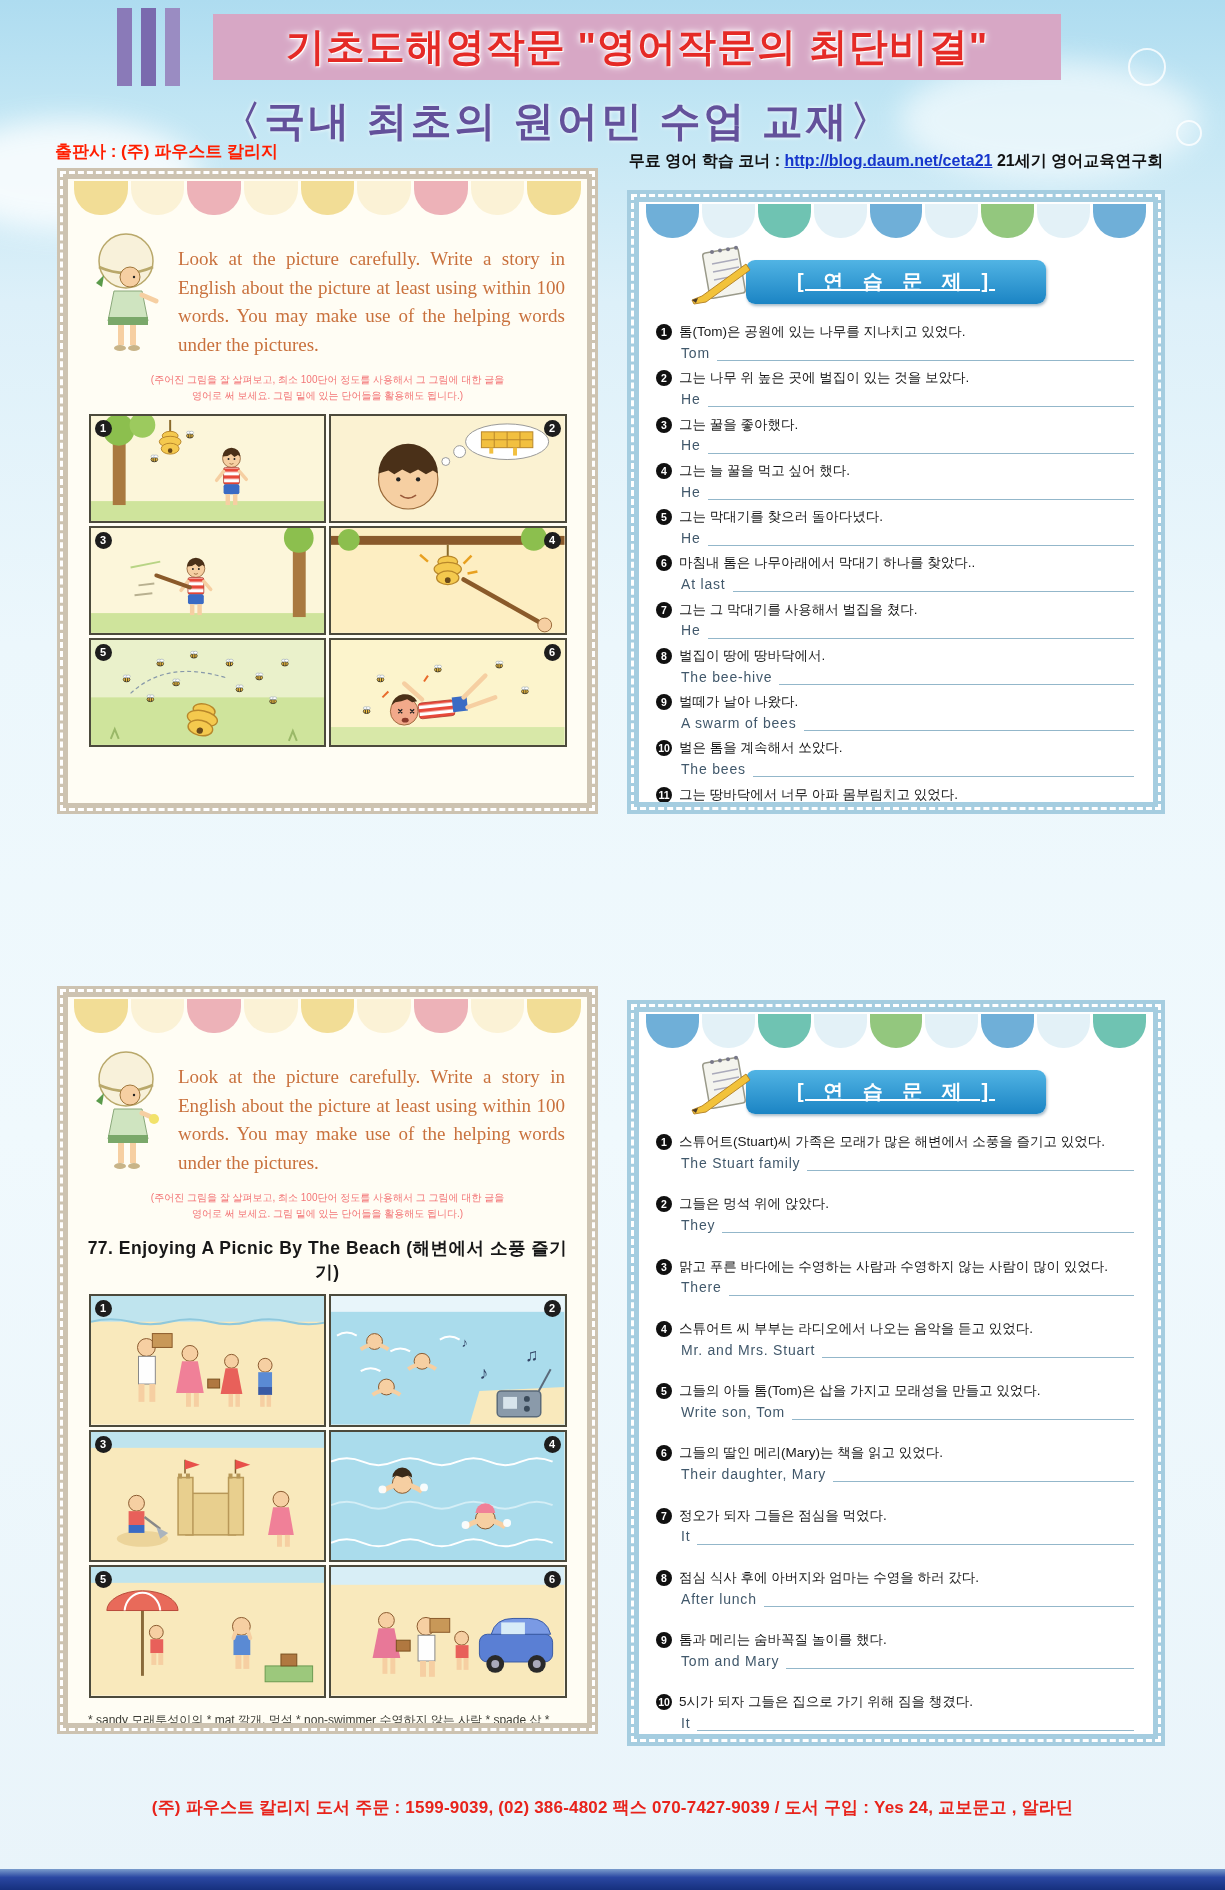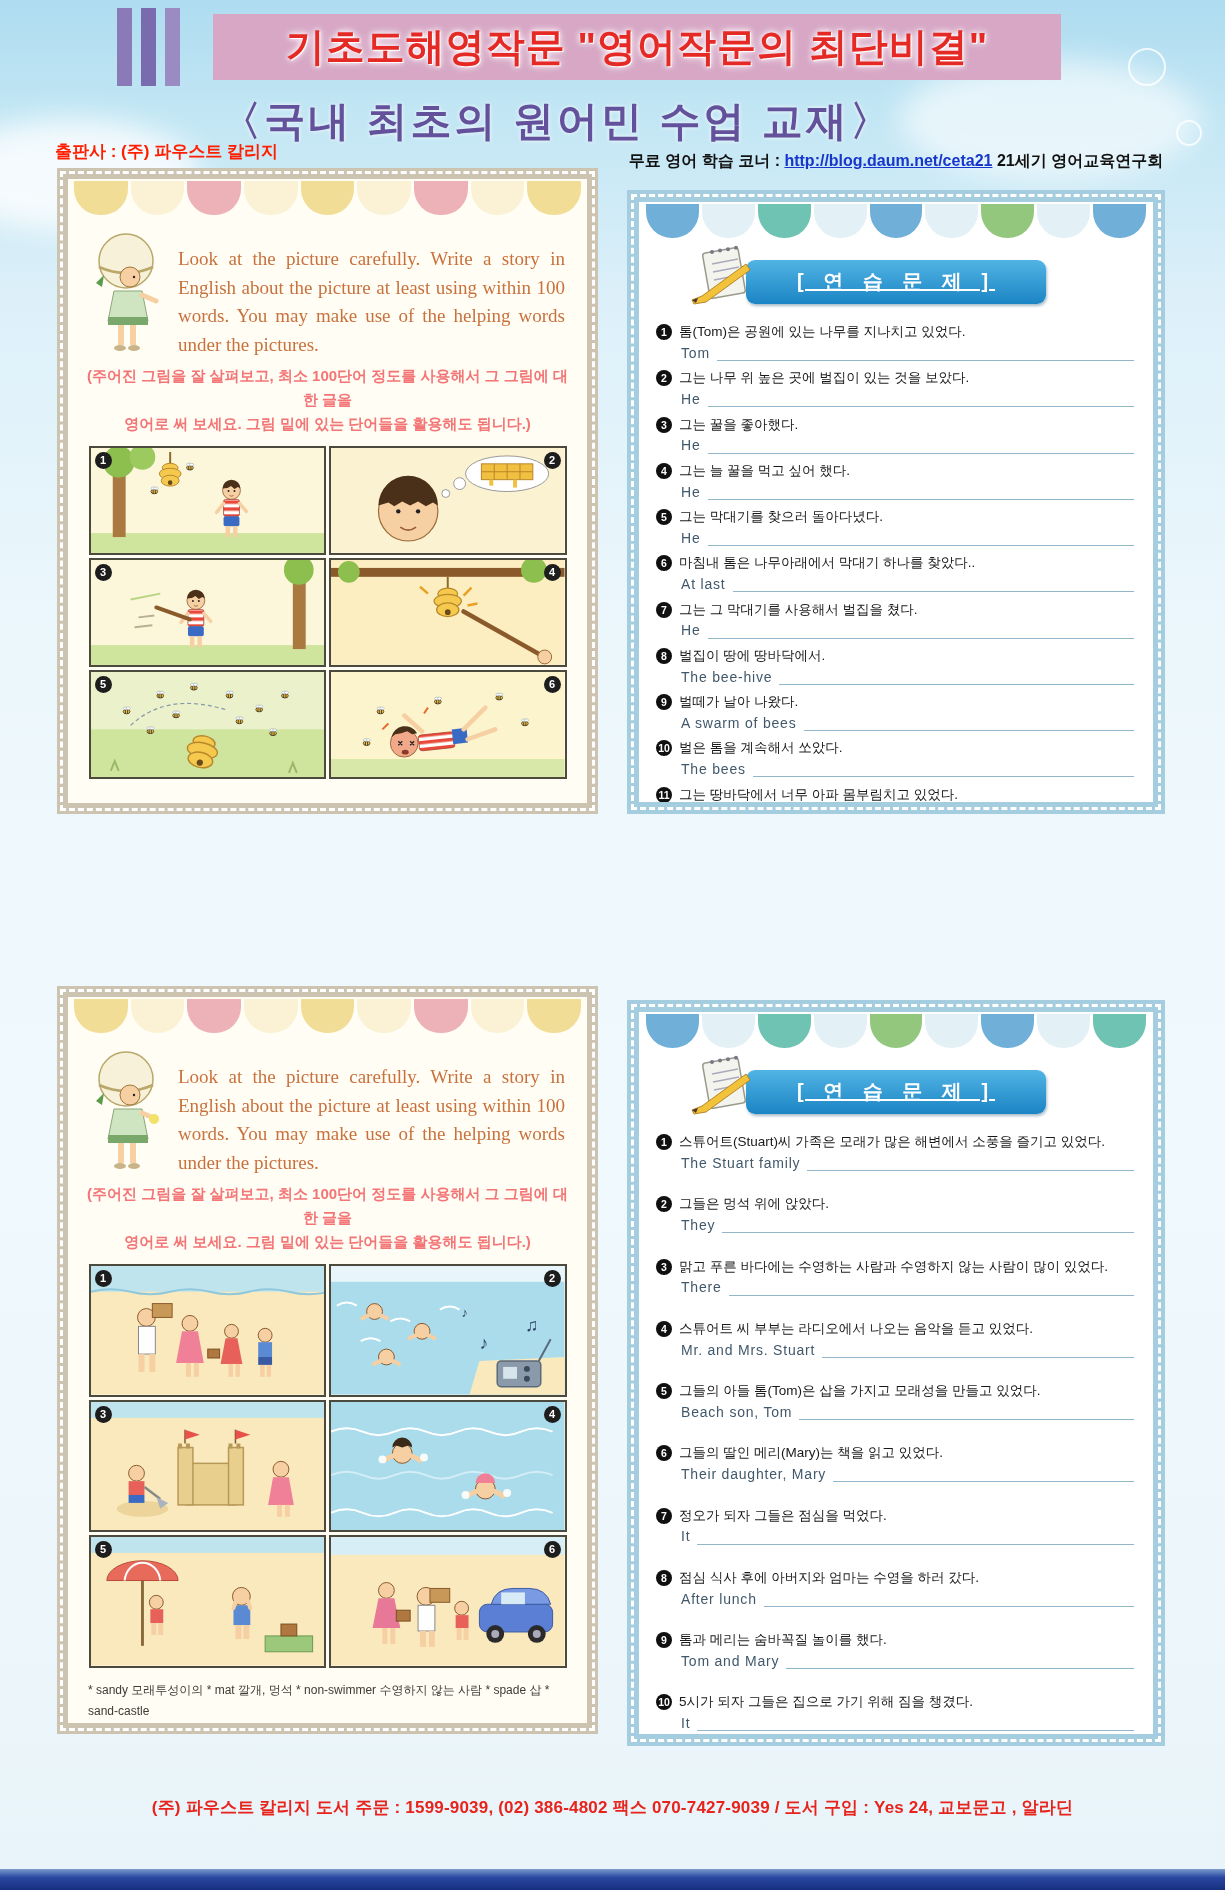--- a/index.html
+++ b/index.html
@@ -39,21 +39,21 @@
   .awning{display:flex;height:34px;gap:3px;margin:0 -10px 6px -10px;}
   .awning div{flex:1;border-radius:0 0 26px 26px;}
   .awn-y{background:#f2dd96;} .awn-c{background:#fbf2d6;} .awn-p{background:#edb2b8;}
   .awn-b{background:#6fafd8;} .awn-w{background:#e3f1f7;} .awn-t{background:#6fc3b2;} .awn-g{background:#93c77e;}
   .instr-row{display:flex;margin-top:14px;}
   .girl{flex:none;width:86px;}
   .instr-en{
     flex:1;margin:16px 6px 0 8px;font-family:"Liberation Serif","DejaVu Serif",serif;
     font-size:19px;line-height:1.5;color:#c9713d;text-align:justify;
   }
-  .instr-ko{margin-top:5px;text-align:center;font-size:15px;font-weight:bold;color:#f37576;line-height:1.6;}
+  .instr-ko{margin-top:13px;text-align:center;font-size:10px;font-weight:normal;color:#f37576;line-height:1.6;}
   .ws-title{margin-top:14px;text-align:center;font-size:17.5px;font-weight:bold;color:#171717;letter-spacing:.5px;}
   .comic{margin:10px auto 0 auto;display:grid;grid-template-columns:1fr 1fr;gap:3px;background:#fffdf4;width:478px;}
   .cell{position:relative;border:2px solid #4c4a3c;line-height:0;}
   .cell svg{width:100%;height:100%;}
   .badge{
     position:absolute;width:17px;height:17px;border-radius:50%;background:#1d1d1d;color:#fff;
     font-size:11px;line-height:17px;text-align:center;font-weight:bold;
   }
   .n-tl{left:4px;top:4px;} .n-tr{right:4px;top:4px;}
   .vocab{margin:12px 4px 0 4px;font-size:12px;color:#3c3c34;line-height:1.8;}
@@ -463,20 +463,21 @@
       <rect x="46" y="96" width="6" height="20" fill="#f6cfa2"></rect>
       <ellipse cx="36" cy="119" rx="6" ry="3" fill="#c8b488"></ellipse>
       <ellipse cx="50" cy="119" rx="6" ry="3" fill="#c8b488"></ellipse>
     </svg>
     <div class="instr-en">Look at the picture carefully. Write a story in English about the picture at least using within 100 words. You may make use of the helping words under the pictures.</div>
   </div>
   <div class="instr-ko">
     <div>(주어진 그림을 잘 살펴보고, 최소 100단어 정도를 사용해서 그 그림에 대한 글을</div>
     <div>영어로 써 보세요. 그림 밑에 있는 단어들을 활용해도 됩니다.)</div>
   </div>
+  <div class="ws-title">77. Enjoying A Picnic By The Beach (해변에서 소풍 즐기기)</div>
   <div class="comic">
     <div class="cell">
       <svg viewBox="0 0 236 130">
         <rect width="236" height="130" fill="#f9e9bc"></rect>
         <rect width="236" height="26" fill="#bfe4ee"></rect>
         <path d="M0 26 q20 -5 40 0 t40 0 t40 0 t40 0 t40 0 t40 0" stroke="#8fc8dc" stroke-width="2" fill="none"></path>
         <circle cx="56" cy="52" r="9" fill="#f6cfa2" stroke="#8a5a30"></circle>
         <rect x="48" y="61" width="17" height="28" fill="#fefefe" stroke="#888"></rect>
         <rect x="62" y="38" width="20" height="14" fill="#c89858" stroke="#8a5a2a"></rect>
         <rect x="48" y="89" width="6" height="18" fill="#f6cfa2"></rect>
@@ -694,21 +695,21 @@
             <span>Mr. and Mrs. Stuart</span>
             <span class="blank"></span>
           </div>
     </div>
     <div class="ex-item roomy">
       <div class="ex-ko">
             <span class="num">5</span>
             <span>그들의 아들 톰(Tom)은 삽을 가지고 모래성을 만들고 있었다.</span>
           </div>
       <div class="ex-en">
-            <span>Beach son, Tom</span>
+            <span>Write son, Tom</span>
             <span class="blank"></span>
           </div>
     </div>
     <div class="ex-item roomy">
       <div class="ex-ko">
             <span class="num">6</span>
             <span>그들의 딸인 메리(Mary)는 책을 읽고 있었다.</span>
           </div>
       <div class="ex-en">
             <span>Their daughter, Mary</span>

